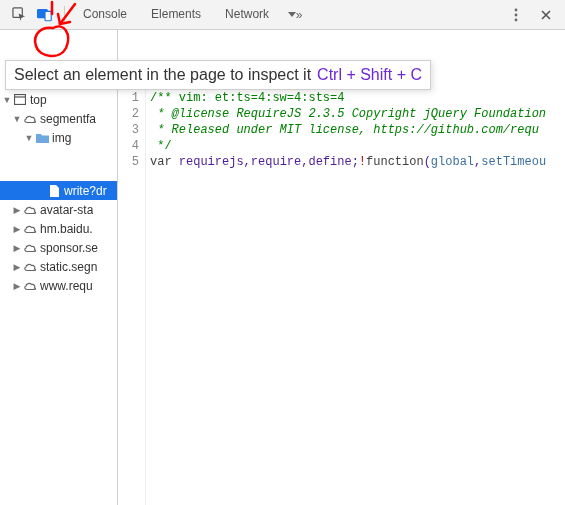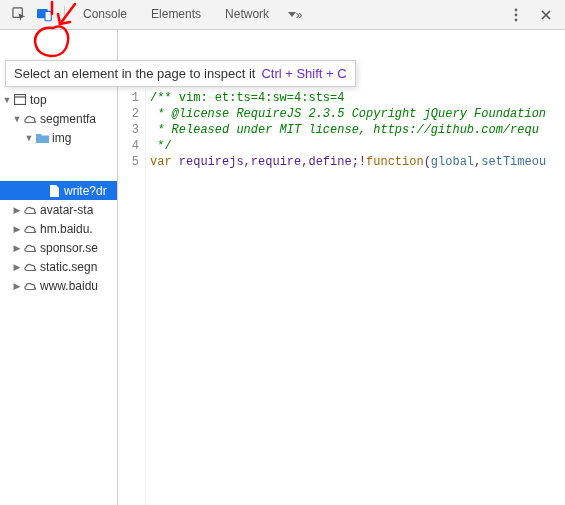--- a/index.html
+++ b/index.html
@@ -43,21 +43,21 @@
   .tab-more { width:26px; display:flex;align-items:center;justify-content:center; color:#666; cursor:pointer;}
   .toolbar-right { margin-left:auto; display:flex; align-items:center; padding-right:6px; gap:4px;}
   
   .tooltip-bar {
     position:absolute;
     top:60px; left:5px;
     background:#fff;
     border:1px solid #cfcfcf;
     box-shadow: 2px 2px 6px rgba(0,0,0,0.12);
     padding:5px 8px;
-    font-size:13px;
+    font-size:16px;
     color:#333;
     display:flex; align-items:center; gap:6px;
     z-index:10;
   }
   .tooltip-bar .shortcut { color:#6d28d9; }
   
   .main {
     display:flex;
     height: calc(100% - 30px);
   }
@@ -113,21 +113,21 @@
     flex:1;
     font-family: Consolas, "Courier New", monospace;
     font-size:12px;
     line-height:16px;
     white-space:pre;
     padding-left:4px;
     overflow:hidden;
   }
   .c-comment { color:#008000; }
   .c-italic { font-style:italic; }
-  .c-kw { color:#a16207; }
+  .c-kw { color:#404040; }
   .c-punc { color:#4c1d95;font-family:Liberation Mono, monospace; }
   .c-arg { color:#3b6fa0; }
   .c-op { color:#aa0000; }
   
   .annot {
     position:absolute;
     top:0; left:20px;
     width:80px; height:70px;
     pointer-events:none;
     z-index:20;
@@ -269,21 +269,21 @@
           </span>
           <span class="lbl">static.segn</span>
         </div>
         <div class="tree-row ind1">
           <span class="tw">▶</span>
           <span class="ic">
             <svg width="14" height="10" viewBox="0 0 14 10" fill="none" stroke="#666" stroke-width="1.2">
               <path d="M4 8.5 C1.5 8.5 1 5.5 3 5 C3 2.5 7 1.5 8.5 3.5 C11 2.5 12.5 5.5 11.5 7 C13 7 13 8.5 11.5 8.5 Z"></path>
             </svg>
           </span>
-          <span class="lbl">www.baidu</span>
+          <span class="lbl">www.requ</span>
         </div>
       </div>
   </div>
 
   <div class="editor">
     <div class="gutter" id="gutter">
         <div>1</div>
         <div>2</div>
         <div>3</div>
         <div>4</div>

